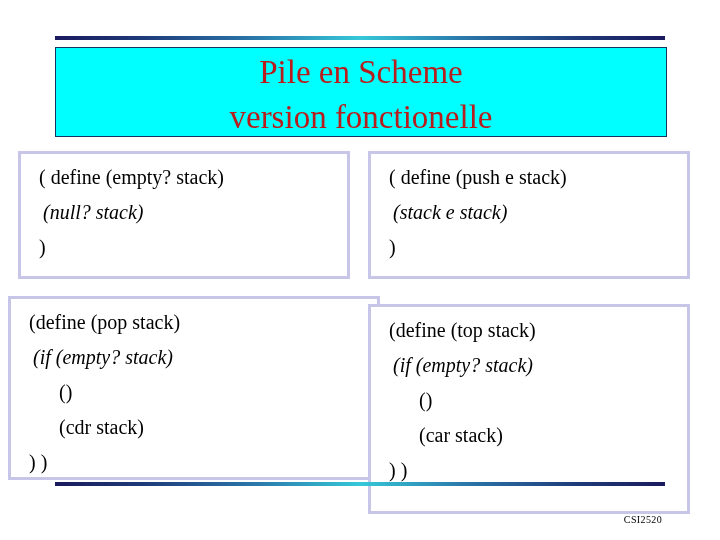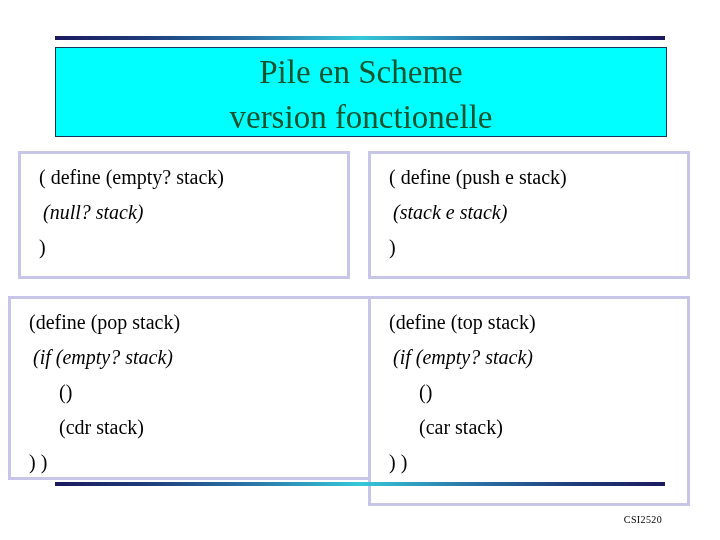--- a/index.html
+++ b/index.html
@@ -39,41 +39,41 @@
     top: 47px;
     width: 612px;
     height: 90px;
     background: #00ffff;
     border: 1px solid #14365c;
     box-sizing: border-box;
     overflow: hidden;
   }
   #title-banner .title-line {
     text-align: center;
-    color: #14532d;
+    color: #b91c1c;
     font-size: 33px;
     line-height: 45px;
     white-space: nowrap;
   }
   #title-line-1 { padding-top: 2px; }
   #title-line-2 { }
 
   
   .code-box {
     position: absolute;
     background: #ffffff;
     border: 3px solid #c7c6e9;
     box-sizing: border-box;
     overflow: hidden;
     padding: 6px 0 0 0;
   }
   #box-empty { left: 18px;  top: 151px; width: 332px; height: 128px; }
   #box-push  { left: 368px; top: 151px; width: 322px; height: 128px; }
   #box-pop   { left: 8px;  top: 296px; width: 372px; height: 184px; }
-  #box-top   { left: 368px; top: 296px; width: 322px; height: 210px; }
+  #box-top   { left: 368px; top: 304px; width: 322px; height: 210px; }
 
   .code-line {
     color: #000000;
     font-size: 20px;
     line-height: 35px;
     white-space: pre;
     padding-left: 8px;
   }
   .ind-0 { padding-left: 8px; margin-left: 10px;  }
   .ind-1 { padding-left: 22px; font-style: italic; }

